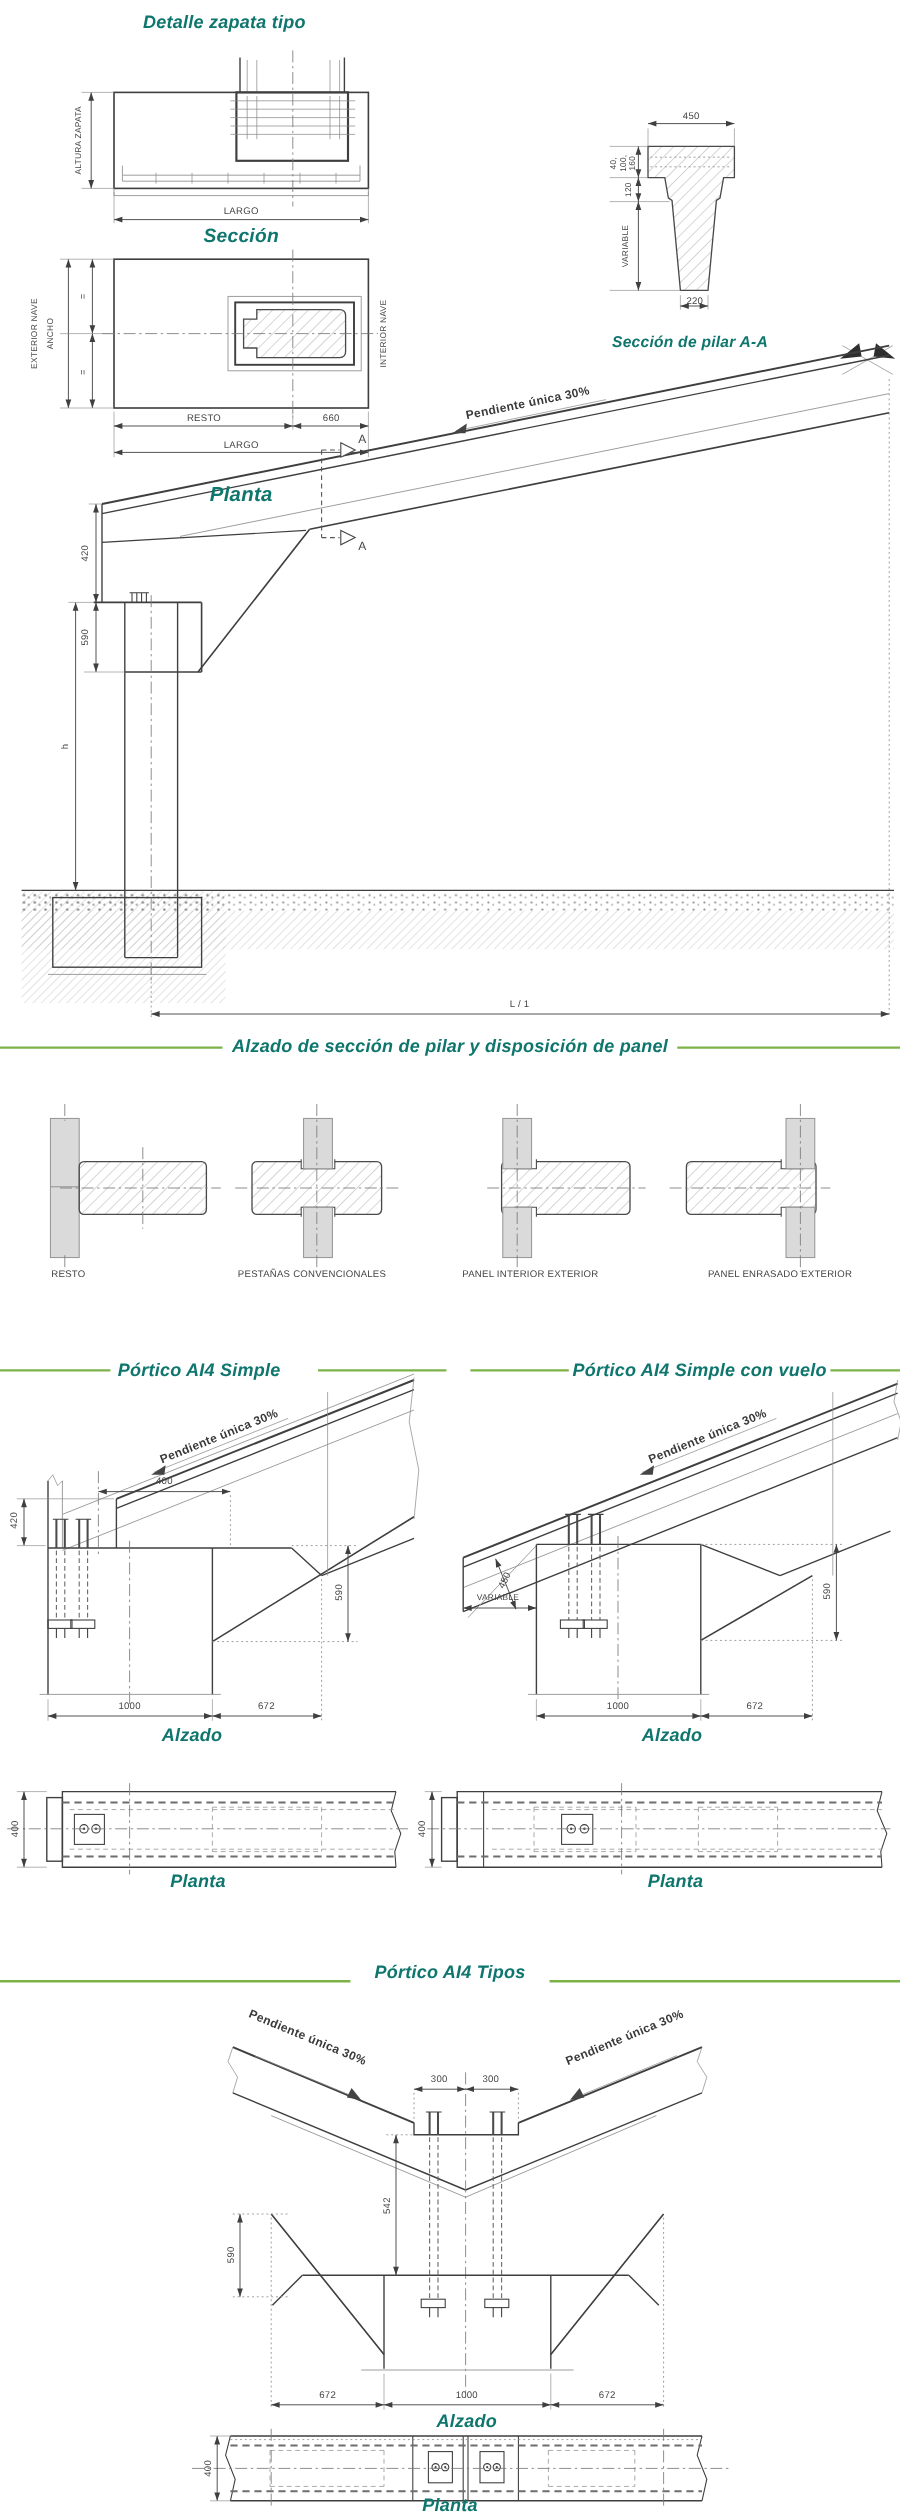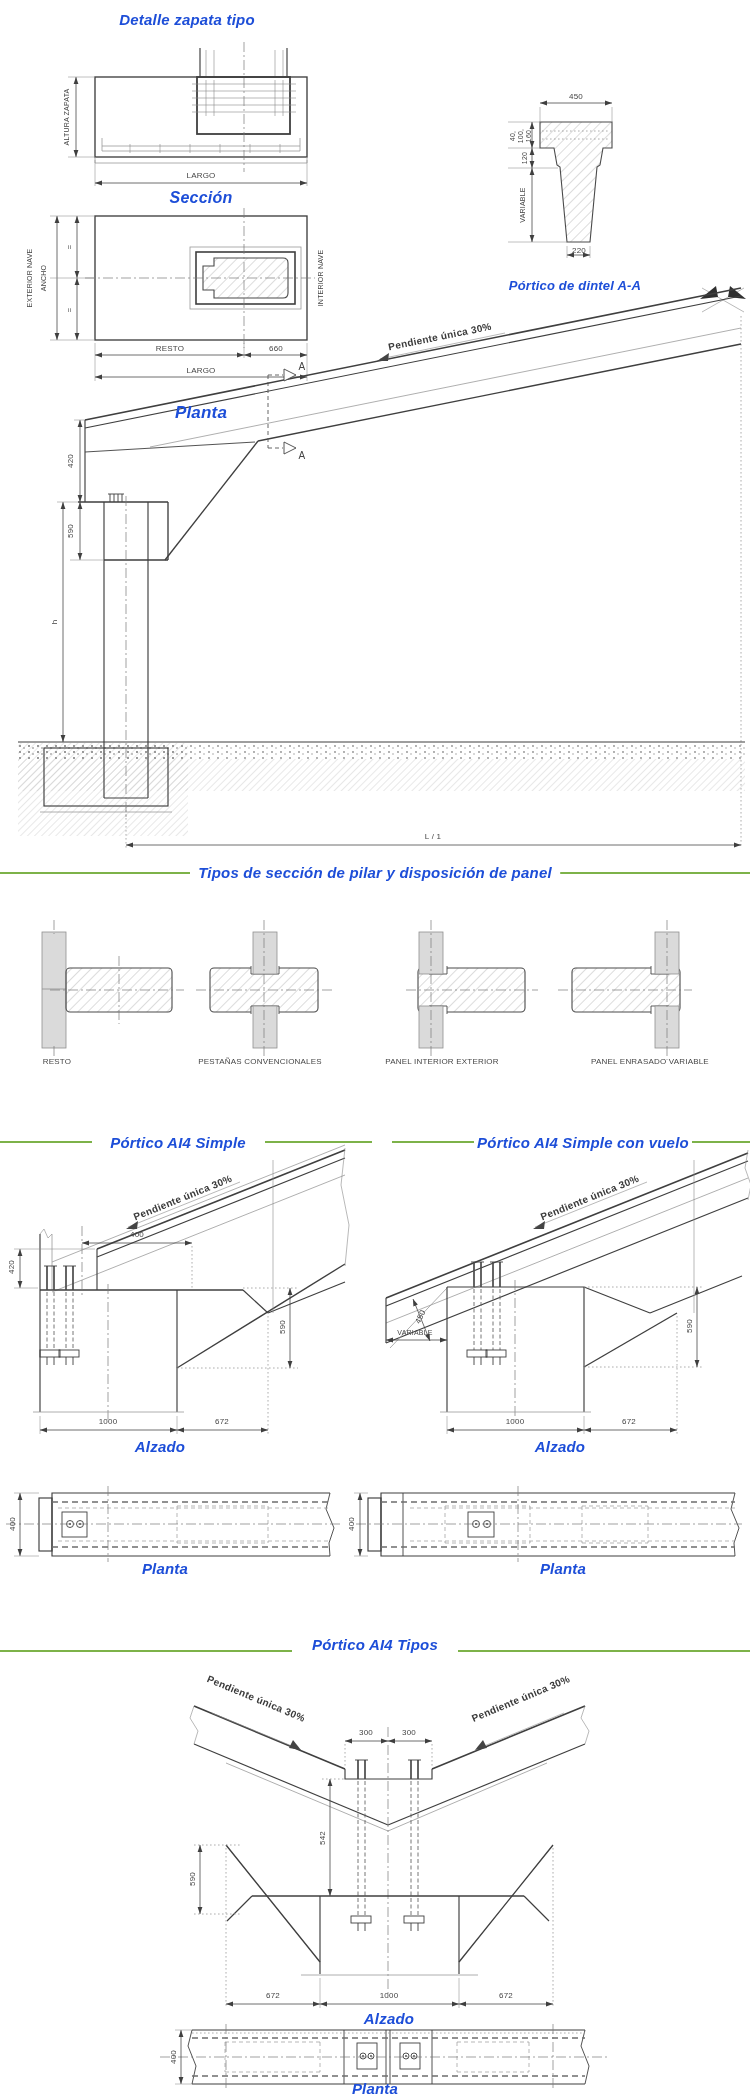--- a/index.html
+++ b/index.html
@@ -4,21 +4,21 @@
 <style>
   html,body{margin:0;padding:0;background:#fff}
   .sheet{position:relative;width:750px;height:2097px;background:#fff;overflow:hidden;
          font-family:"Liberation Sans",sans-serif}
   .sheet svg{position:absolute;left:0;top:0}
   .t{position:absolute;transform:translate(-50%,-50%);white-space:nowrap;color:#454545;
      font-size:8px;line-height:1;letter-spacing:.2px}
   .rot{transform:translate(-50%,-50%) rotate(-90deg)}
   .s7{font-size:7px}
   .s10{font-size:10px}
-  .ttl{color:#1d4ed8;font-style:italic;font-weight:bold;font-size:15px;letter-spacing:.2px}
+  .ttl{color:#0f766e;font-style:italic;font-weight:bold;font-size:15px;letter-spacing:.2px}
   .ttl13{font-size:13px}.ttl16{font-size:16px}.ttl17{font-size:17px}
   .pen{font-size:10px;font-weight:bold;color:#3a3a3a;letter-spacing:.3px}
   
   .s1{stroke:#3f3f3f;stroke-width:1.6;fill:none}
   .s2{stroke:#3f3f3f;stroke-width:1.15;fill:none}
   .s3{stroke:#3f3f3f;stroke-width:.9;fill:none}
   .s4{stroke:#3f3f3f;stroke-width:1.35;fill:none}
   .s8w{stroke:#3f3f3f;stroke-width:1.8;fill:none}
   .g9{stroke:#9a9a9a;stroke-width:.8;fill:none}
   .g7{stroke:#8a8a8a;stroke-width:.6;fill:none}
@@ -353,37 +353,37 @@
 <span class="t" style="left:201px;top:371px">LARGO</span>
 <span class="t ttl ttl17" style="left:201px;top:412px">Planta</span>
 
 <span class="t" style="left:576px;top:97px">450</span>
 <span class="t s7 rot" style="left:512px;top:136px">40,</span>
 <span class="t s7 rot" style="left:520px;top:136px">100,</span>
 <span class="t s7 rot" style="left:528px;top:136px">160</span>
 <span class="t s7 rot" style="left:524px;top:158px">120</span>
 <span class="t s7 rot" style="left:522px;top:205px">VARIABLE</span>
 <span class="t" style="left:579px;top:251px">220</span>
-<span class="t ttl ttl13" style="left:575px;top:285px">Pórtico de dintel A-A</span>
+<span class="t ttl ttl13" style="left:575px;top:285px">Sección de pilar A-A</span>
 
 <span class="t pen" style="left:440px;top:337px;transform:translate(-50%,-50%) rotate(-11.5deg)">Pendiente única 30%</span>
 <span class="t s10" style="left:302px;top:367px">A</span>
 <span class="t s10" style="left:302px;top:456px">A</span>
 <span class="t rot" style="left:71px;top:461px">420</span>
 <span class="t rot" style="left:71px;top:531px">590</span>
 <span class="t rot" style="left:55px;top:622px">h</span>
 <span class="t" style="left:433px;top:837px">L / 1</span>
 
-<span class="t ttl" style="left:375px;top:872px;background:#fff;padding:0 8px">Tipos de sección de pilar y disposición de panel</span>
+<span class="t ttl" style="left:375px;top:872px;background:#fff;padding:0 8px">Alzado de sección de pilar y disposición de panel</span>
 <span class="t" style="left:57px;top:1062px">RESTO</span>
 <span class="t" style="left:260px;top:1062px">PESTAÑAS CONVENCIONALES</span>
 <span class="t" style="left:442px;top:1062px">PANEL INTERIOR EXTERIOR</span>
-<span class="t" style="left:650px;top:1062px">PANEL ENRASADO VARIABLE</span>
-
-<span class="t ttl" style="left:178px;top:1142px">Pórtico AI4 Simple</span>
+<span class="t" style="left:650px;top:1062px">PANEL ENRASADO EXTERIOR</span>
+
+<span class="t ttl" style="left:166px;top:1142px">Pórtico AI4 Simple</span>
 <span class="t ttl" style="left:583px;top:1142px">Pórtico AI4 Simple con vuelo</span>
 
 <span class="t pen" style="left:183px;top:1198px;transform:translate(-50%,-50%) rotate(-22deg)">Pendiente única 30%</span>
 <span class="t" style="left:137px;top:1235px">400</span>
 <span class="t rot" style="left:12px;top:1267px">420</span>
 <span class="t rot" style="left:283px;top:1327px">590</span>
 <span class="t" style="left:108px;top:1422px">1000</span>
 <span class="t" style="left:222px;top:1422px">672</span>
 <span class="t ttl" style="left:160px;top:1446px">Alzado</span>
 <span class="t rot" style="left:13px;top:1524px">400</span>

